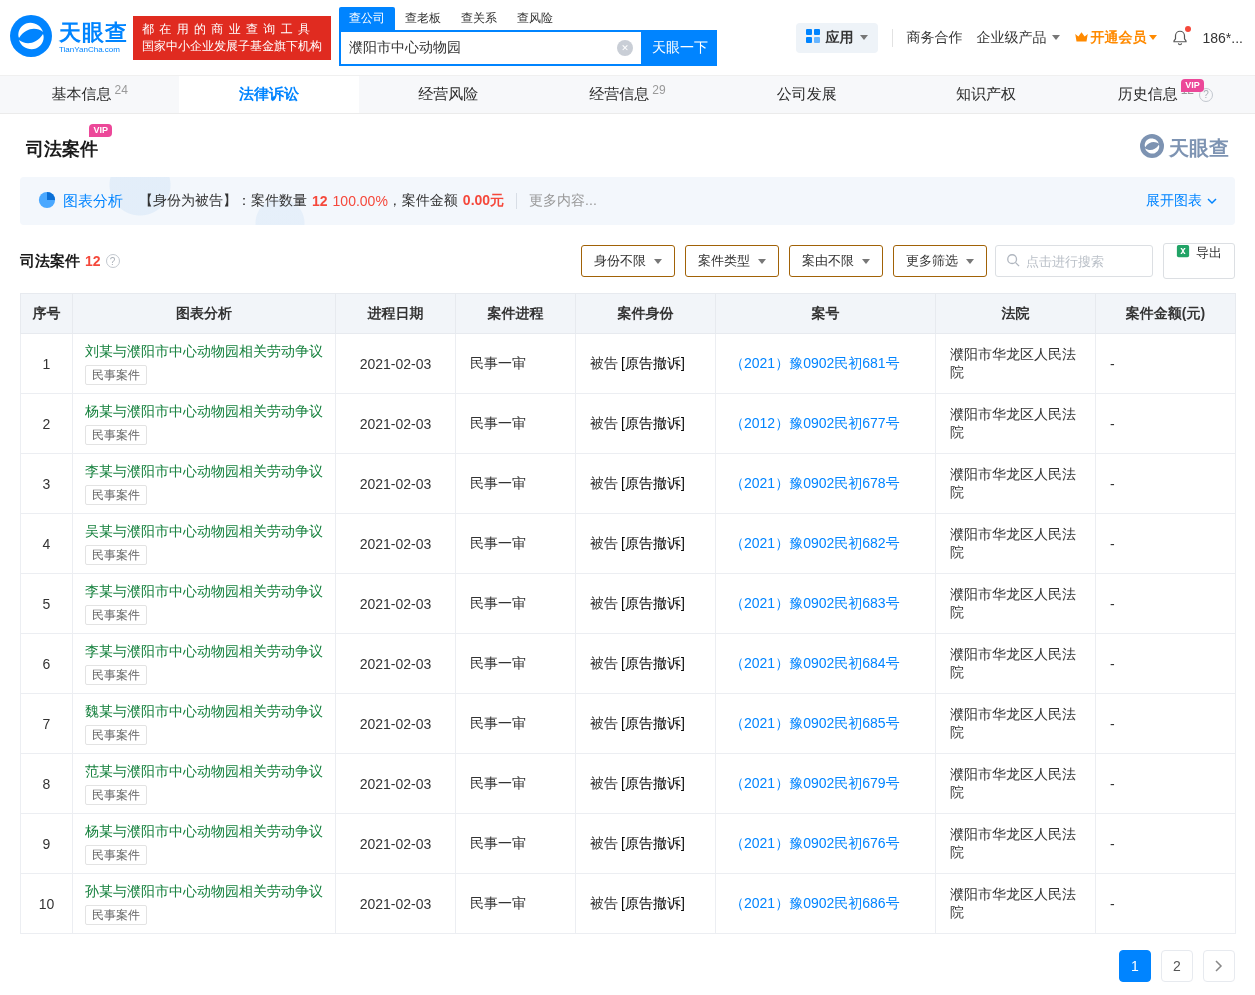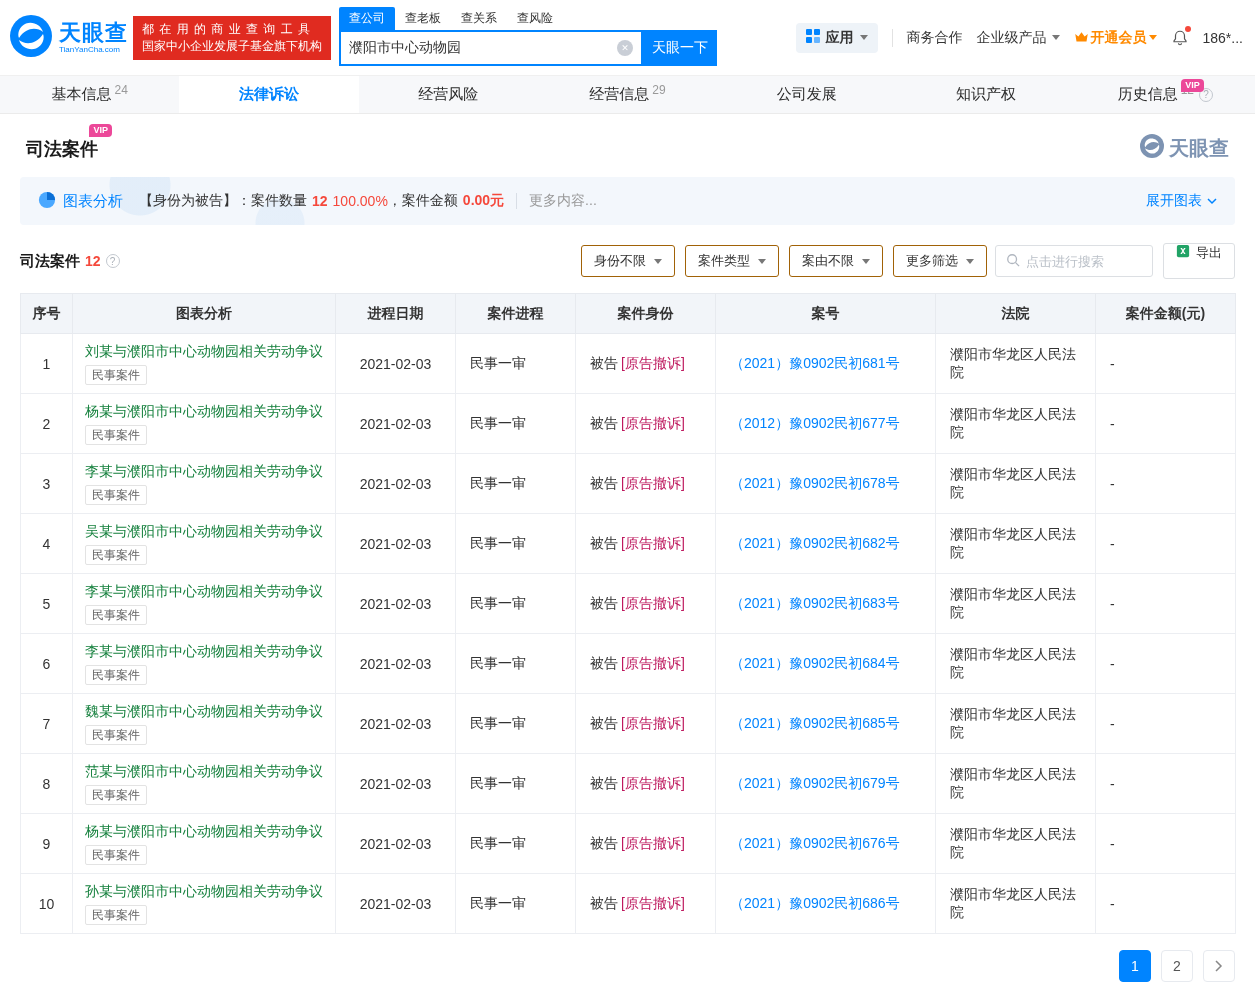--- a/index.html
+++ b/index.html
@@ -84,21 +84,21 @@
   .col-date { width:120px; }
   .col-process { width:120px; }
   .col-identity { width:140px; }
   .col-caseno { width:220px; }
   .col-court { width:160px; }
   .col-amount { width:140px; }
   td.col-no, td.col-date { text-align:center; padding:8px 4px; }
   td.col-name { padding:8px 12px; }
   .case-title { color:#15803d; line-height:18px; margin-bottom:5px; cursor:pointer; }
   .case-tag { display:inline-block; border:1px solid #e3e3e3; color:#666; font-size:12px; line-height:16px; padding:1px 6px; border-radius:2px; }
-  .identity-note { color:#be185d; margin-left:3px; }
+  .identity-note { color:#000000; margin-left:3px; }
   .case-link { color:#0084ff; cursor:pointer; text-decoration:none; }
 
   
   .pagination { display:flex; justify-content:flex-end; align-items:center; gap:10px; padding:16px 20px 26px; }
   .page-btn { min-width:32px; height:32px; border:1px solid #e7eaef; border-radius:4px; background:#fff; display:flex; align-items:center; justify-content:center; font-size:14px; color:#555; cursor:pointer; }
   .page-btn.active { background:#0084ff; border-color:#0084ff; color:#fff; }
 </style>
 </head>
 <body>
 

